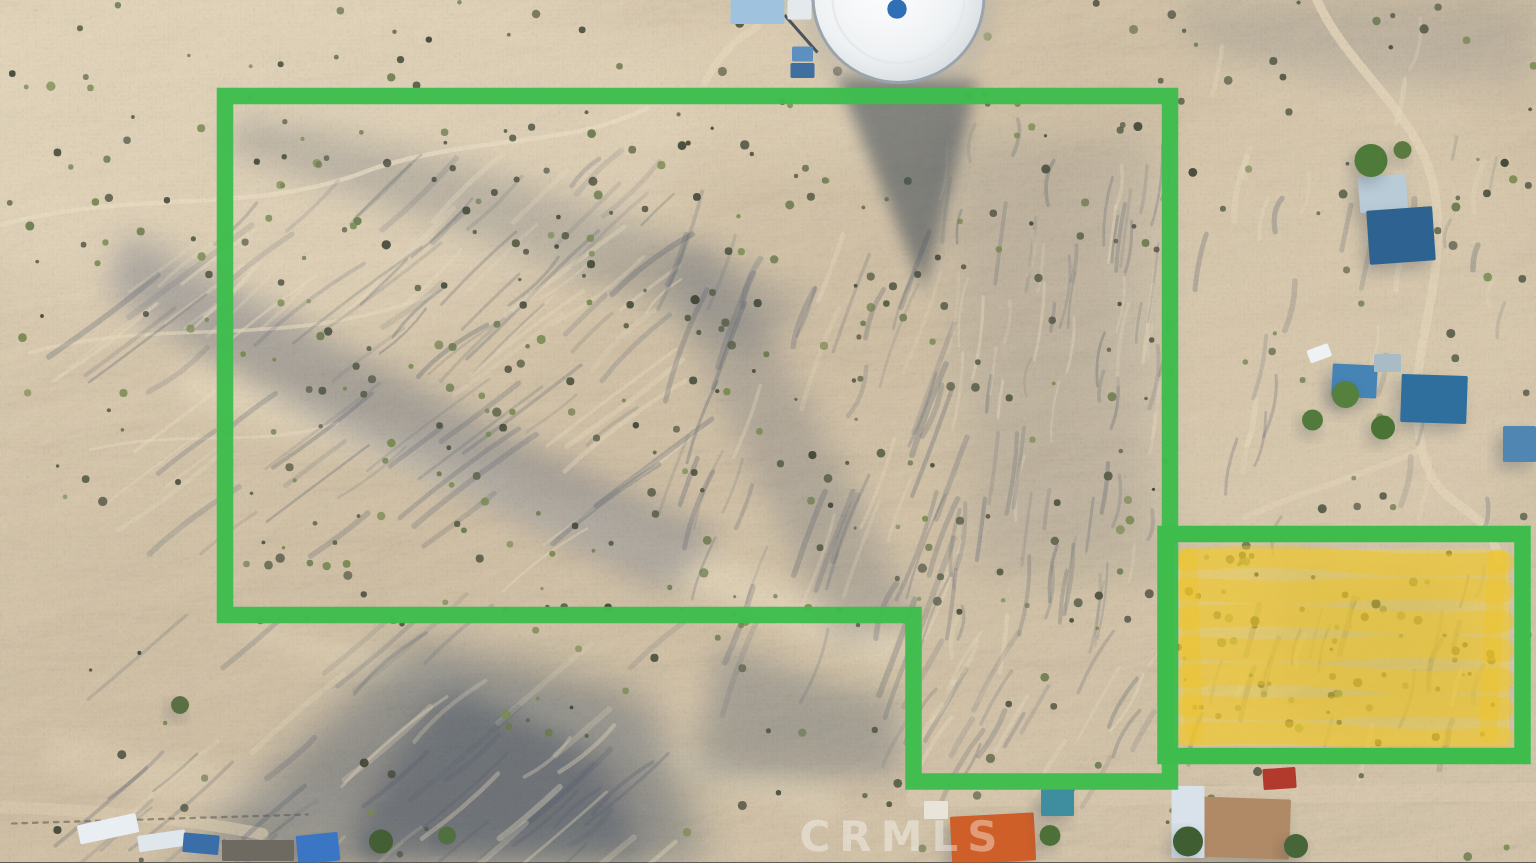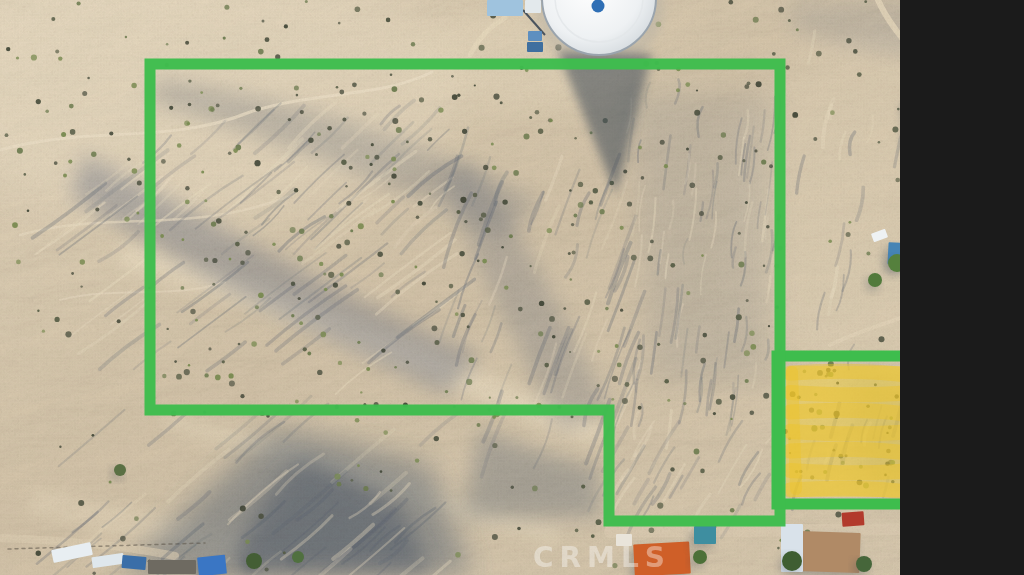--- a/index.html
+++ b/index.html
@@ -1,16 +1,16 @@
 <!DOCTYPE html>
 <html><head>
 <meta charset="utf-8">
 <style>
   html,body{margin:0;padding:0;background:#1b1b1b;}
-  .stage{position:relative;width:900px;height:575px;overflow:hidden;
+  .stage{position:relative;width:1024px;height:575px;overflow:hidden;
          font-family:"DejaVu Sans",sans-serif;}
   .stage svg{display:block;}
   text.watermark{fill:#ffffff;fill-opacity:.38;font-size:28px;font-weight:600;
                  letter-spacing:6px;font-family:"DejaVu Sans",sans-serif;}
 </style>
 </head>
 <body>
 
 <div class="stage">
 <svg id="scene" width="1024" height="575" viewBox="0 0 1024 575">

